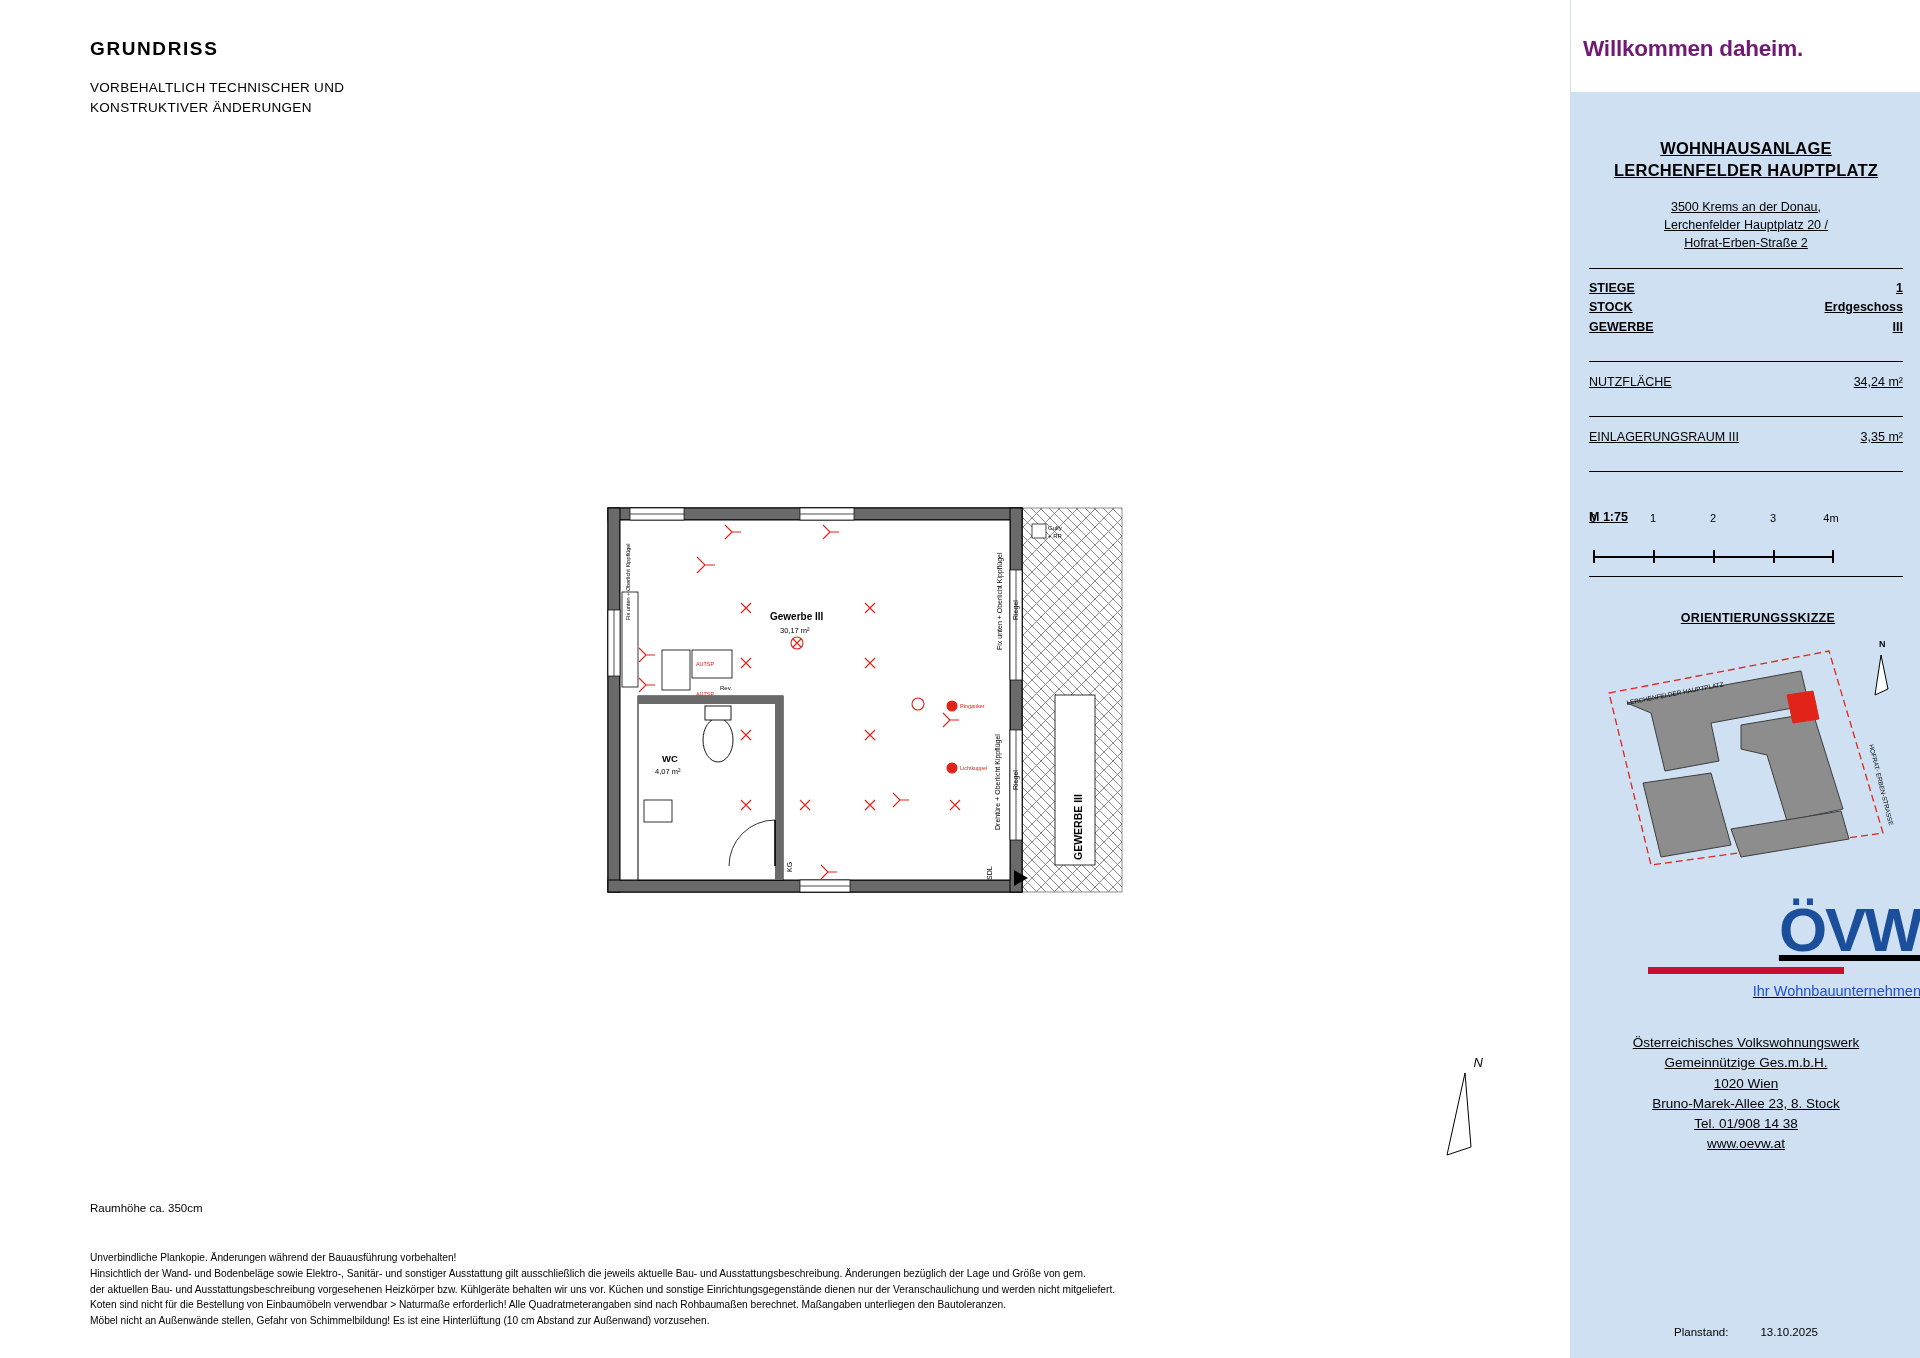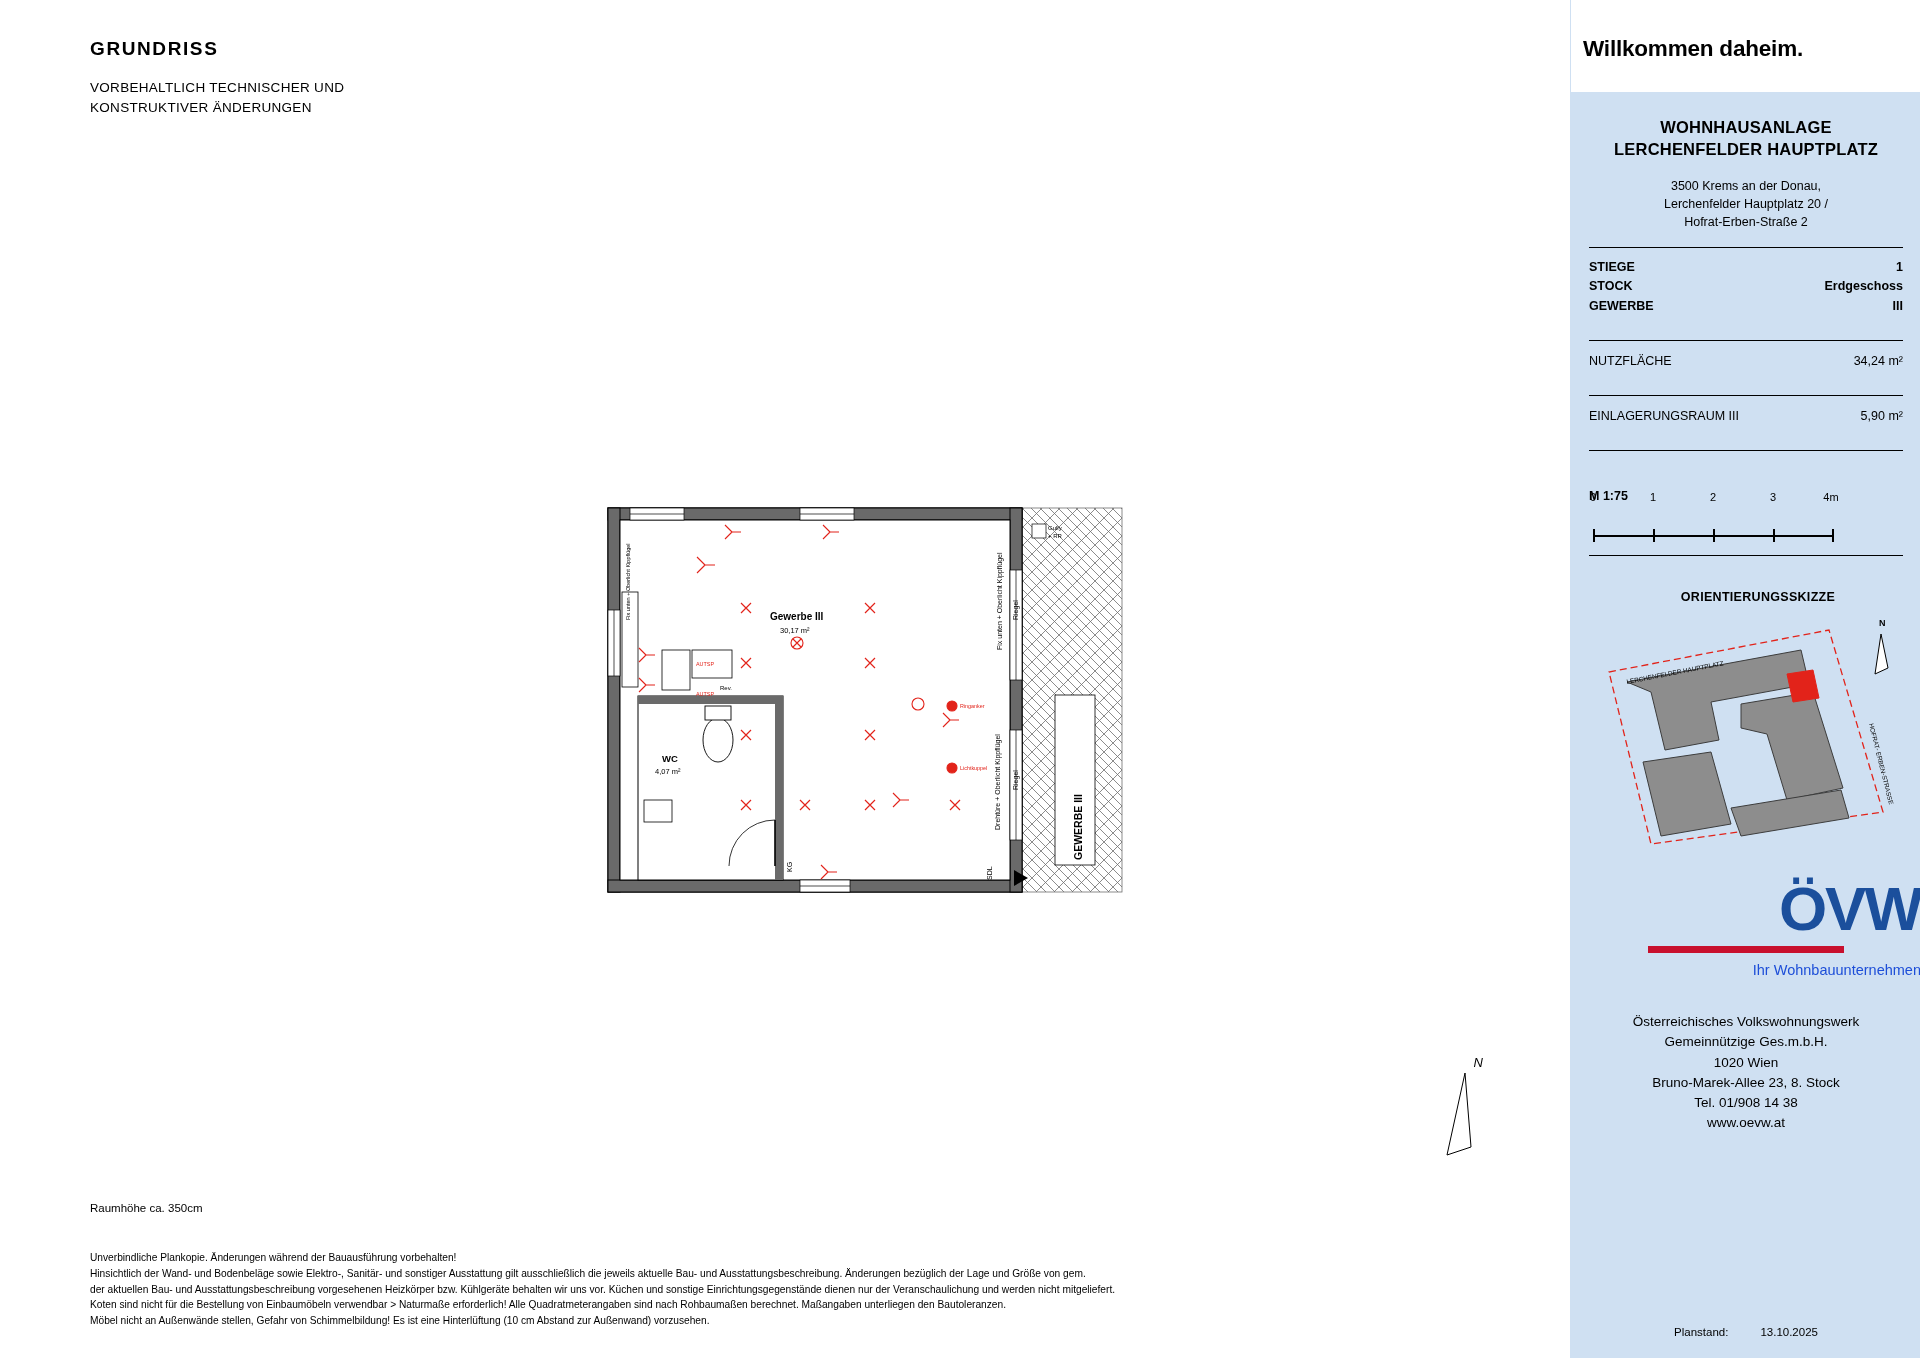--- a/index.html
+++ b/index.html
@@ -100,29 +100,30 @@
     width: 350px;
     height: 92px;
     background: #ffffff;
   }
   .welcome {
     position: absolute;
     left: 12px;
     top: 36px;
     font-size: 22.5px;
     font-weight: bold;
-    color: #000000;
+    color: #701a75;
     letter-spacing: -0.2px;
   }
 
   .panel-inner {
     position: absolute;
     left: 0;
-    top: 88px;
+    top: 109px;
     width: 350px;
+    text-decoration: underline;
   }
 
   .proj-title {
     text-align: center;
     font-size: 16.5px;
     font-weight: bold;
     line-height: 1.35;
     padding-top: 28px;
     letter-spacing: 0.2px;
   }
@@ -461,21 +462,21 @@
         <span>NUTZFLÄCHE</span>
         <span>34,24 m²</span>
       </div>
     </div>
 
     <div class="rule"></div>
 
     <div class="kv-block">
       <div class="kv-normal" style="margin-top:10px">
         <span>EINLAGERUNGSRAUM III</span>
-        <span>5,90 m²</span>
+        <span>3,35 m²</span>
       </div>
     </div>
 
     <div class="rule"></div>
 
     <div class="scale-wrap">
       <div class="scale-label">M 1:75</div>
       <div class="scalebar">
         <div class="nums">
           <span style="left:0px">0</span>

